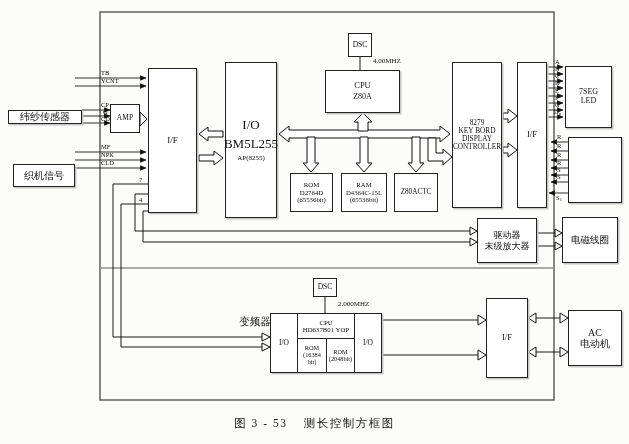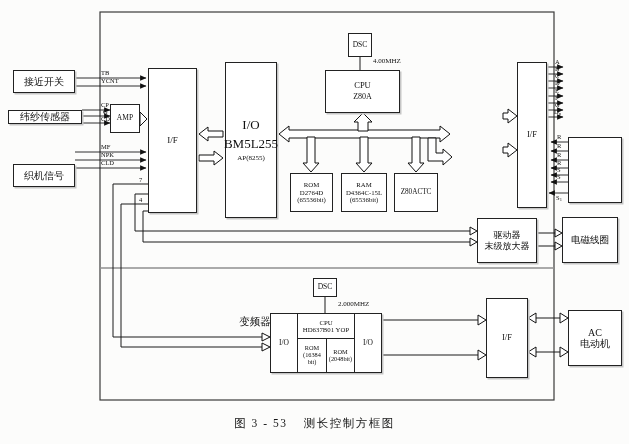--- a/index.html
+++ b/index.html
@@ -114,23 +114,20 @@
       <polygon points="478,350 486,355 478,360"></polygon>
       <polygon points="262,333 270,337 262,341"></polygon>
       <polygon points="262,343 270,347 262,351"></polygon>
       <polygon points="536,313 528,318 536,323"></polygon>
       <polygon points="560,313 568,318 560,323"></polygon>
       <polygon points="536,347 528,352 536,357"></polygon>
       <polygon points="560,347 568,352 560,357"></polygon>
     </g>
   </svg>
 
-  <div class="bx" style="left:13px;top:70px;width:62px;height:23px;font-size:10px">
-    <span>接近开关</span>
-  </div>
   <div class="bx" style="left:8px;top:110px;width:74px;height:14px;font-size:10px">
     <span>纬纱传感器</span>
   </div>
   <div class="bx" style="left:13px;top:164px;width:62px;height:23px;font-size:10px">
     <span>织机信号</span>
   </div>
   <div class="bx nos" style="left:110px;top:104px;width:30px;height:29px;font-size:7.5px">
     <span>AMP</span>
   </div>
 
@@ -161,25 +158,35 @@
   </div>
   <div class="bx nos" style="left:341px;top:173px;width:46px;height:39px;font-size:6.8px">
     <div>RAM</div>
     <div>D4364C-15L</div>
     <div>(65536bit)</div>
   </div>
   <div class="bx nos" style="left:394px;top:173px;width:44px;height:39px;font-size:7.2px">
     <span>Z80ACTC</span>
   </div>
 
+  <div class="bx" style="left:452px;top:62px;width:50px;height:146px;font-size:7.3px">
+    <div>8279</div>
+    <div>KEY BORD</div>
+    <div>DISPLAY</div>
+    <div>CONTROLLER</div>
+  </div>
 
   <div class="bx" style="left:517px;top:62px;width:30px;height:146px;font-size:8.5px">
     <span>I/F</span>
   </div>
 
+  <div class="bx" style="left:565px;top:66px;width:47px;height:62px;font-size:8px">
+    <div>7SEG</div>
+    <div>LED</div>
+  </div>
 
   <div class="bx" style="left:568px;top:137px;width:54px;height:66px"></div>
 
   <div class="bx" style="left:477px;top:218px;width:60px;height:45px;font-size:9px">
     <div>驱动器</div>
     <div>末级放大器</div>
   </div>
 
   <div class="bx" style="left:562px;top:217px;width:56px;height:46px;font-size:9.5px">
     <span>电磁线圈</span>

